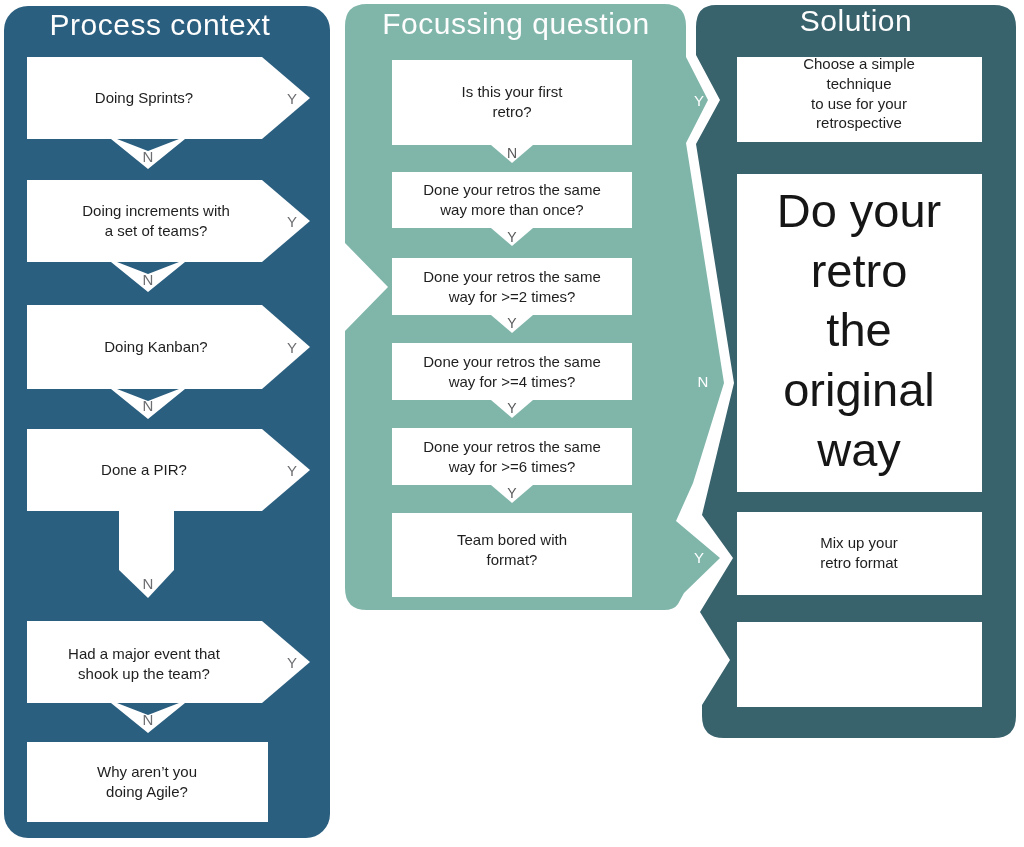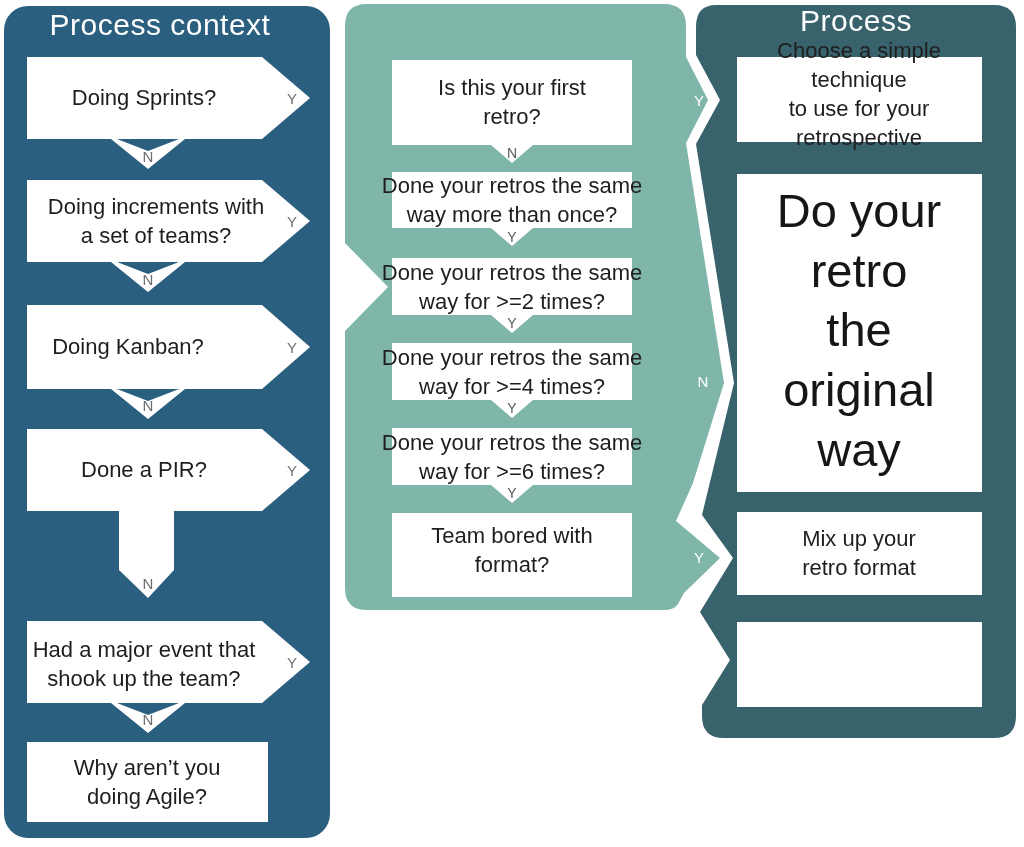--- a/index.html
+++ b/index.html
@@ -13,21 +13,21 @@
     --text:#1e1e1e;
   }
   html,body{margin:0;padding:0;background:#fff;}
   .canvas{
     position:relative;width:1024px;height:847px;background:#fff;overflow:hidden;
     font-family:"Liberation Sans","DejaVu Sans",sans-serif;
   }
   .canvas svg{position:absolute;left:0;top:0;}
   .lbl{position:absolute;transform:translate(-50%,-50%);text-align:center;white-space:pre-line;}
   .panel-title{font-size:30px;color:#fdfdfd;letter-spacing:.5px;}
-  .box-label{font-size:22px;line-height:1.32;color:var(--text);}
+  .box-label{font-size:15px;line-height:1.32;color:var(--text);}
   .box-label.big{font-size:47px;line-height:1.27;color:#161616;}
   .yn{font-size:15px;color:var(--label-gray);}
   .yn.mid{font-size:14px;color:var(--label-mid);}
   .yn.white{color:var(--label-white);}
 </style>
 </head>
 <body>
 
 <div class="canvas">
 
@@ -63,26 +63,27 @@
     <polygon points="491,400 533,400 512,418" style="fill:var(--box)"></polygon>
     <polygon points="491,485 533,485 512,503" style="fill:var(--box)"></polygon>
 
     <rect x="737" y="57" width="245" height="85" style="fill:var(--box)"></rect>
     <rect x="737" y="174" width="245" height="318" style="fill:var(--box)"></rect>
     <rect x="737" y="512" width="245" height="83" style="fill:var(--box)"></rect>
     <rect x="737" y="622" width="245" height="85" style="fill:var(--box)"></rect>
   </svg>
 
   <div class="lbl panel-title" style="left:160px;top:25px">Process context</div>
-  <div class="lbl panel-title" style="left:856px;top:21px">Process</div>
+  <div class="lbl panel-title" style="left:516px;top:24px">Focussing question</div>
+  <div class="lbl panel-title" style="left:856px;top:21px">Solution</div>
 
   <div class="lbl box-label" style="left:144px;top:98px">Doing Sprints?</div>
   <div class="lbl box-label" style="left:156px;top:221px">Doing increments with
 a set of teams?</div>
-  <div class="lbl box-label" style="left:128px;top:347px">Doing Kanban?</div>
+  <div class="lbl box-label" style="left:156px;top:347px">Doing Kanban?</div>
   <div class="lbl box-label" style="left:144px;top:470px">Done a PIR?</div>
   <div class="lbl box-label" style="left:144px;top:664px">Had a major event that
 shook up the team?</div>
   <div class="lbl box-label" style="left:147px;top:782px">Why aren’t you
 doing Agile?</div>
 
   <div class="lbl yn" style="left:292px;top:98px">Y</div>
   <div class="lbl yn" style="left:292px;top:221px">Y</div>
   <div class="lbl yn" style="left:292px;top:347px">Y</div>
   <div class="lbl yn" style="left:292px;top:470px">Y</div>

